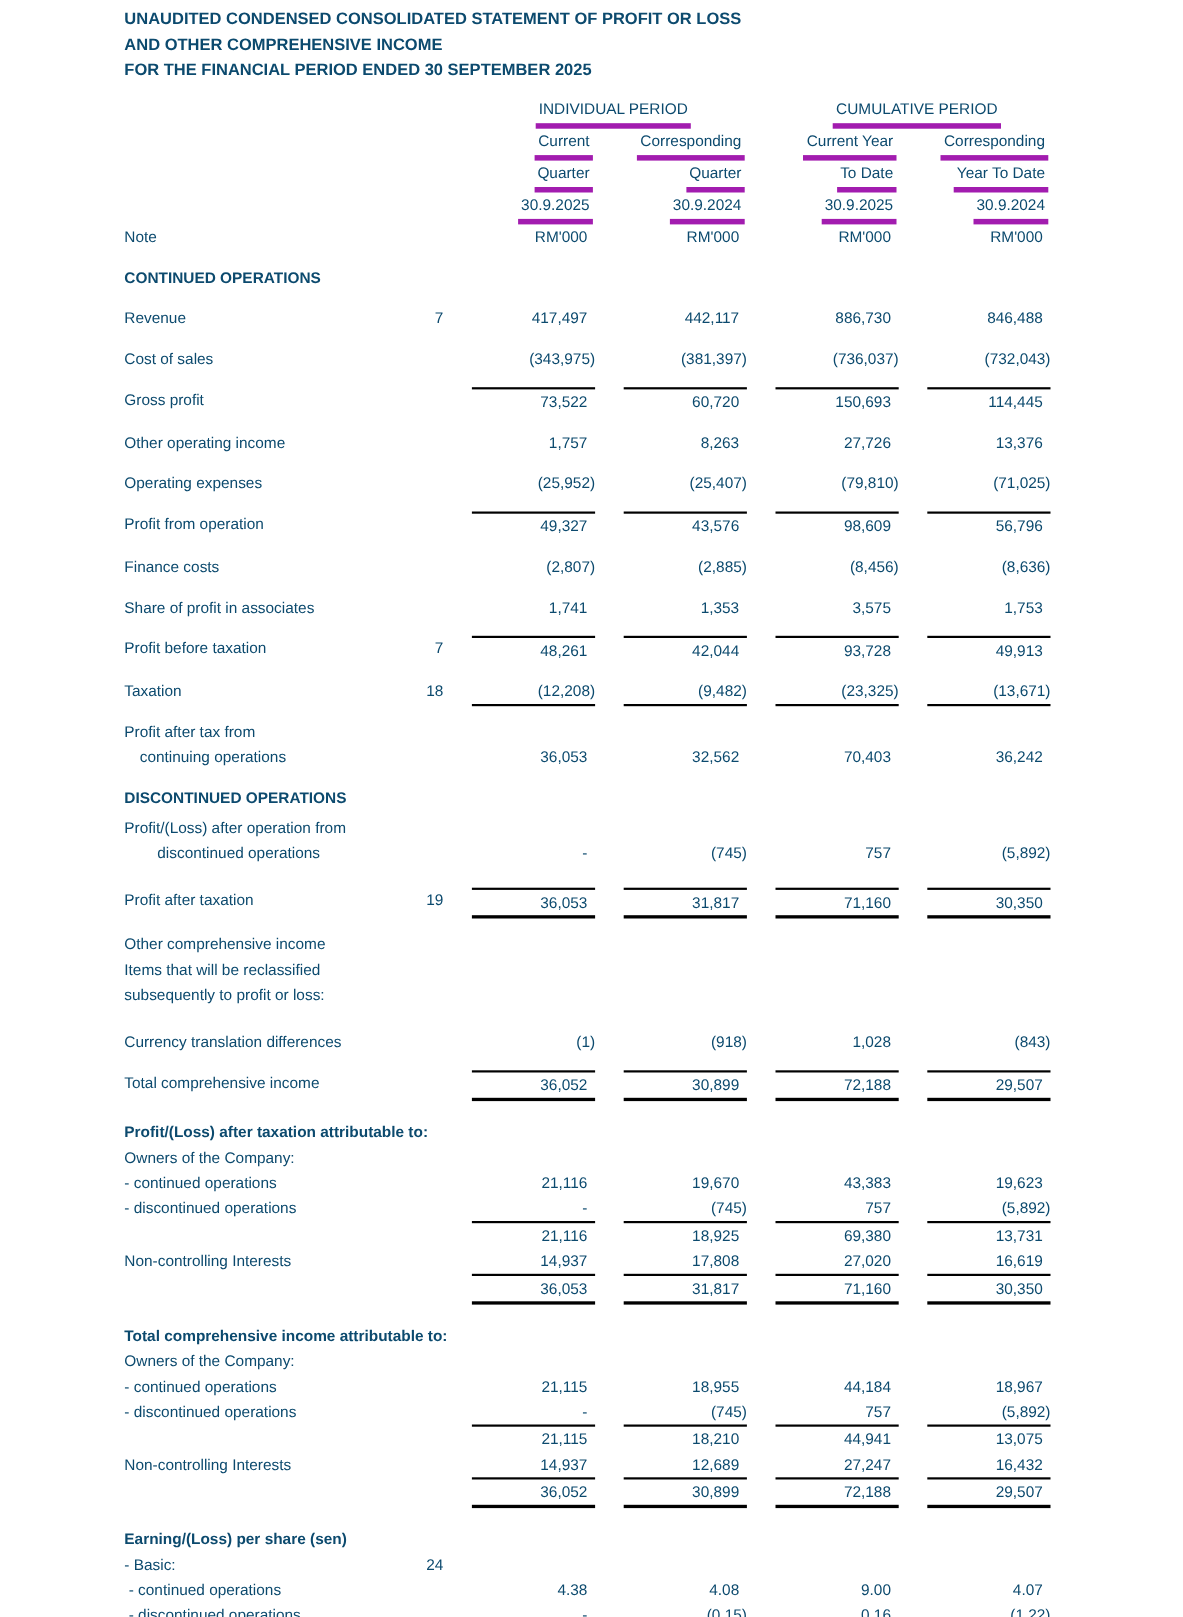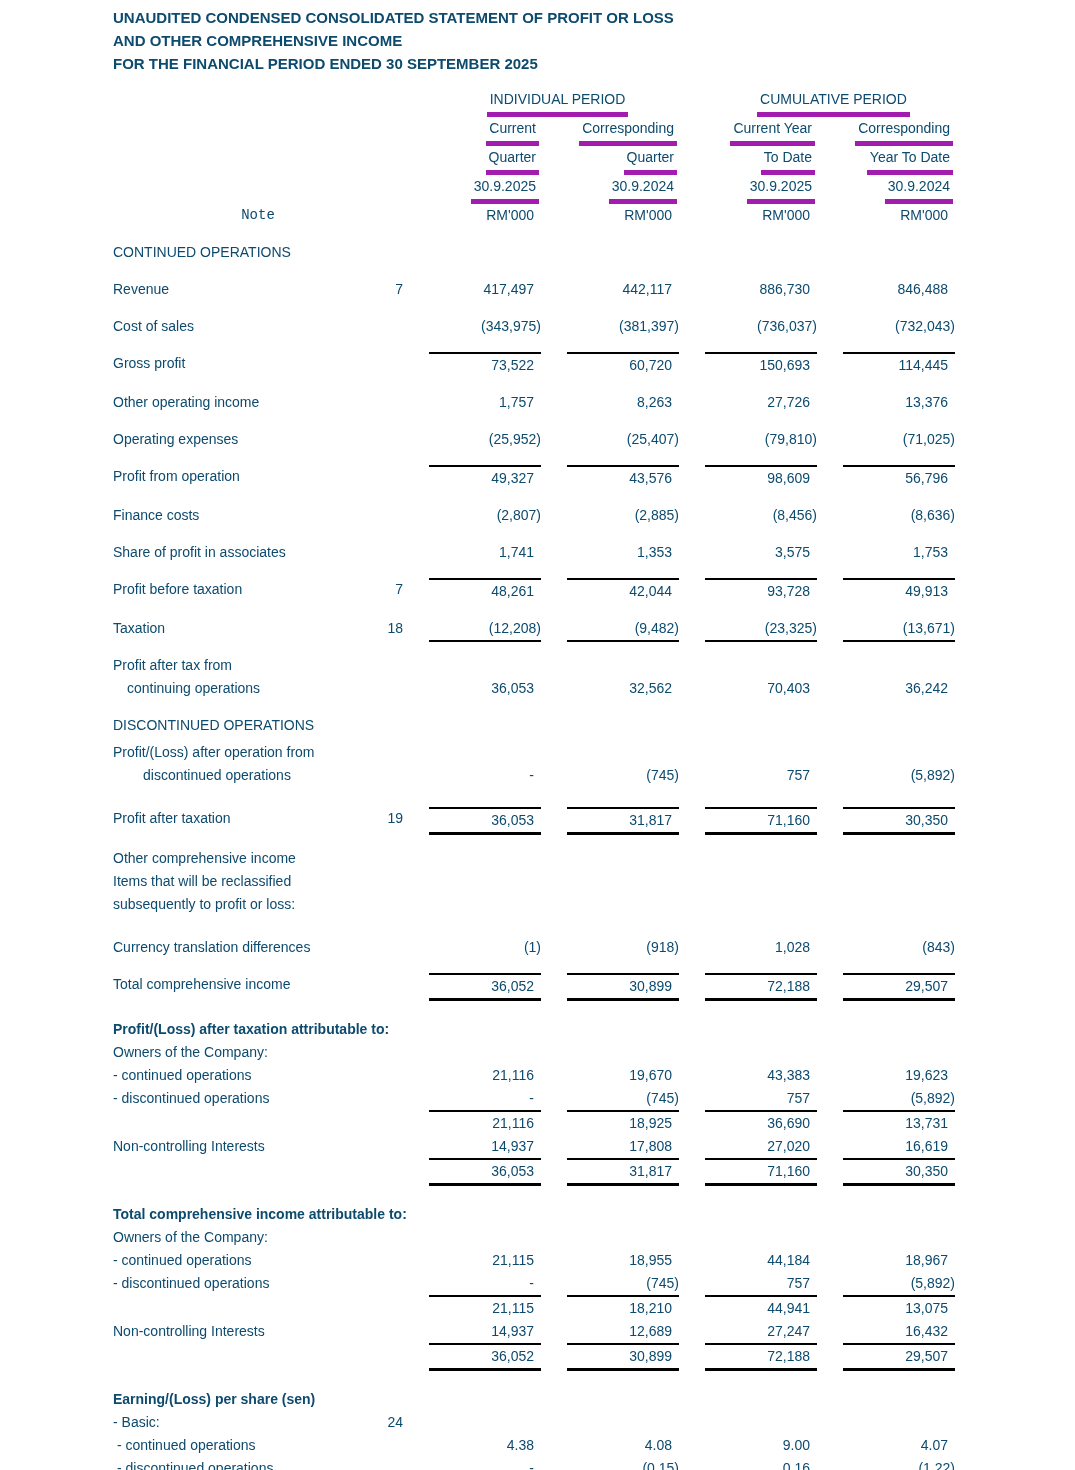--- a/index.html
+++ b/index.html
@@ -13,39 +13,39 @@
     font-size:14px;
     box-sizing:border-box;
     padding:6px 118px 0 113px;
     overflow:hidden;
   }
   
   .title div{font-weight:bold;font-size:15px;line-height:23px;white-space:nowrap;}
   
   .hdr{margin-top:13px;}
   .hrow{display:flex;line-height:23px;}
-  .hspacer{width:290px;flex:none;text-align:center;font-family:Liberation Mono, monospace;}
+  .hspacer{width:290px;flex:none;text-align:left;}
   .grp{width:276px;flex:none;text-align:center;padding-left:30px;box-sizing:border-box;white-space:nowrap;}
   .hcv{width:112px;margin-left:26px;flex:none;text-align:right;padding-right:5px;box-sizing:border-box;white-space:nowrap;}
   .u{display:inline-block;border-bottom:5px solid #a21caf;padding:0 3px 1px 3px;margin-right:-3px;}
   .unit{padding-right:7px;}
   
   .row{display:flex;line-height:23px;}
   .lbl{width:236px;flex:none;white-space:nowrap;overflow:visible;box-sizing:border-box;}
   .note{width:54px;flex:none;text-align:right;}
   .vals{display:flex;flex:none;}
   .cv{width:112px;margin-left:26px;flex:none;text-align:right;box-sizing:border-box;}
   .cv .val{display:inline-block;width:100%;box-sizing:border-box;padding-right:7px;}
   .cv .val.neg{padding-right:0;}
   .cv.bt{border-top:2px solid #000;}
   .cv.bb-s{border-bottom:2px solid #000;}
   .cv.bb-t{border-bottom:3px solid #000;}
   .cv.bb-d{border-bottom:5px double #000;}
   
-  .v-sec14{margin-top:14px;font-weight:normal;gap:20px;}
+  .v-sec14{margin-top:14px;font-weight:bold;gap:20px;}
   .v-sec16{margin-top:17px;font-weight:bold;}
   .v-it{margin-top:14px;}
   .v-it4{margin-top:20px;}
   .v-it0{margin-top:0;}
   .v-tx12{margin-top:12px;gap:24px;}
   .v-tx3{margin-top:4px;align-items:center;}
   .v-tx0{margin-top:0;}
 </style>
 </head>
 <body>
@@ -309,21 +309,21 @@
           <div class="cv bb-s"><span class="val">757</span></div>
           <div class="cv bb-s"><span class="val neg">(5,892)</span></div>
         </div>
   </div>
       <div class="row v-it0">
     <div class="lbl"></div>
     <div class="note"></div>
     <div class="vals">
           <div class="cv"><span class="val">21,116</span></div>
           <div class="cv"><span class="val">18,925</span></div>
-          <div class="cv"><span class="val">36,690</span></div>
+          <div class="cv"><span class="val">69,380</span></div>
           <div class="cv"><span class="val">13,731</span></div>
         </div>
   </div>
       <div class="row v-it0">
     <div class="lbl">Non-controlling Interests</div>
     <div class="note"></div>
     <div class="vals">
           <div class="cv bb-s"><span class="val">14,937</span></div>
           <div class="cv bb-s"><span class="val">17,808</span></div>
           <div class="cv bb-s"><span class="val">27,020</span></div>

